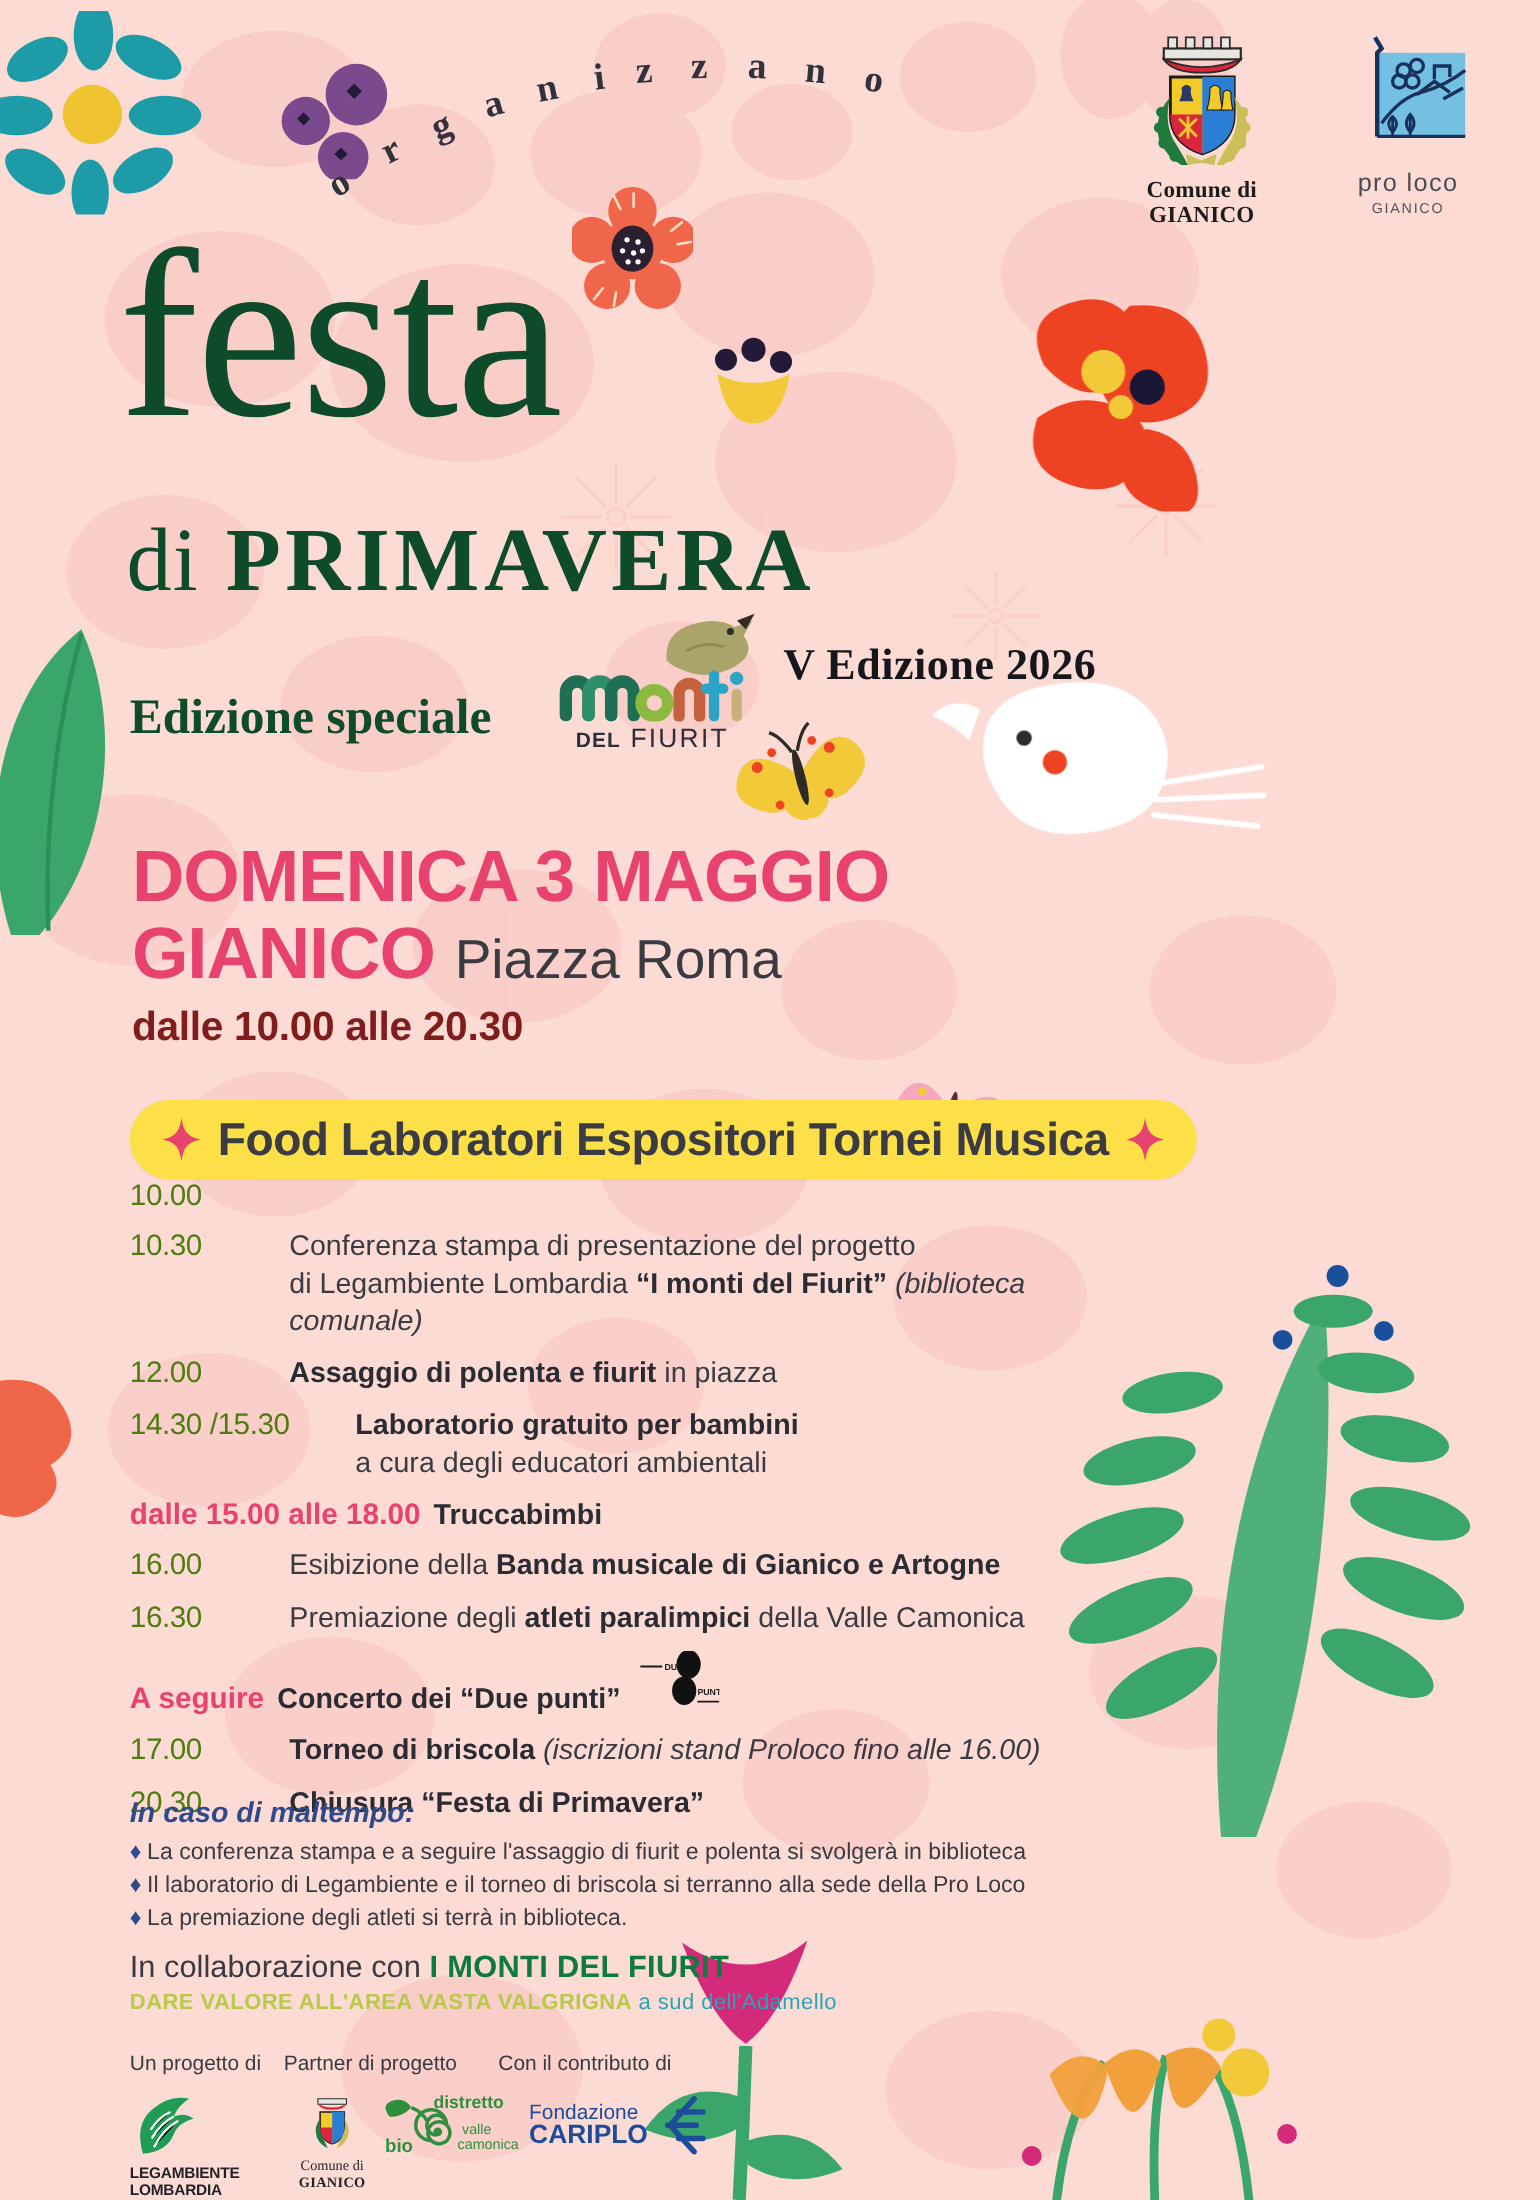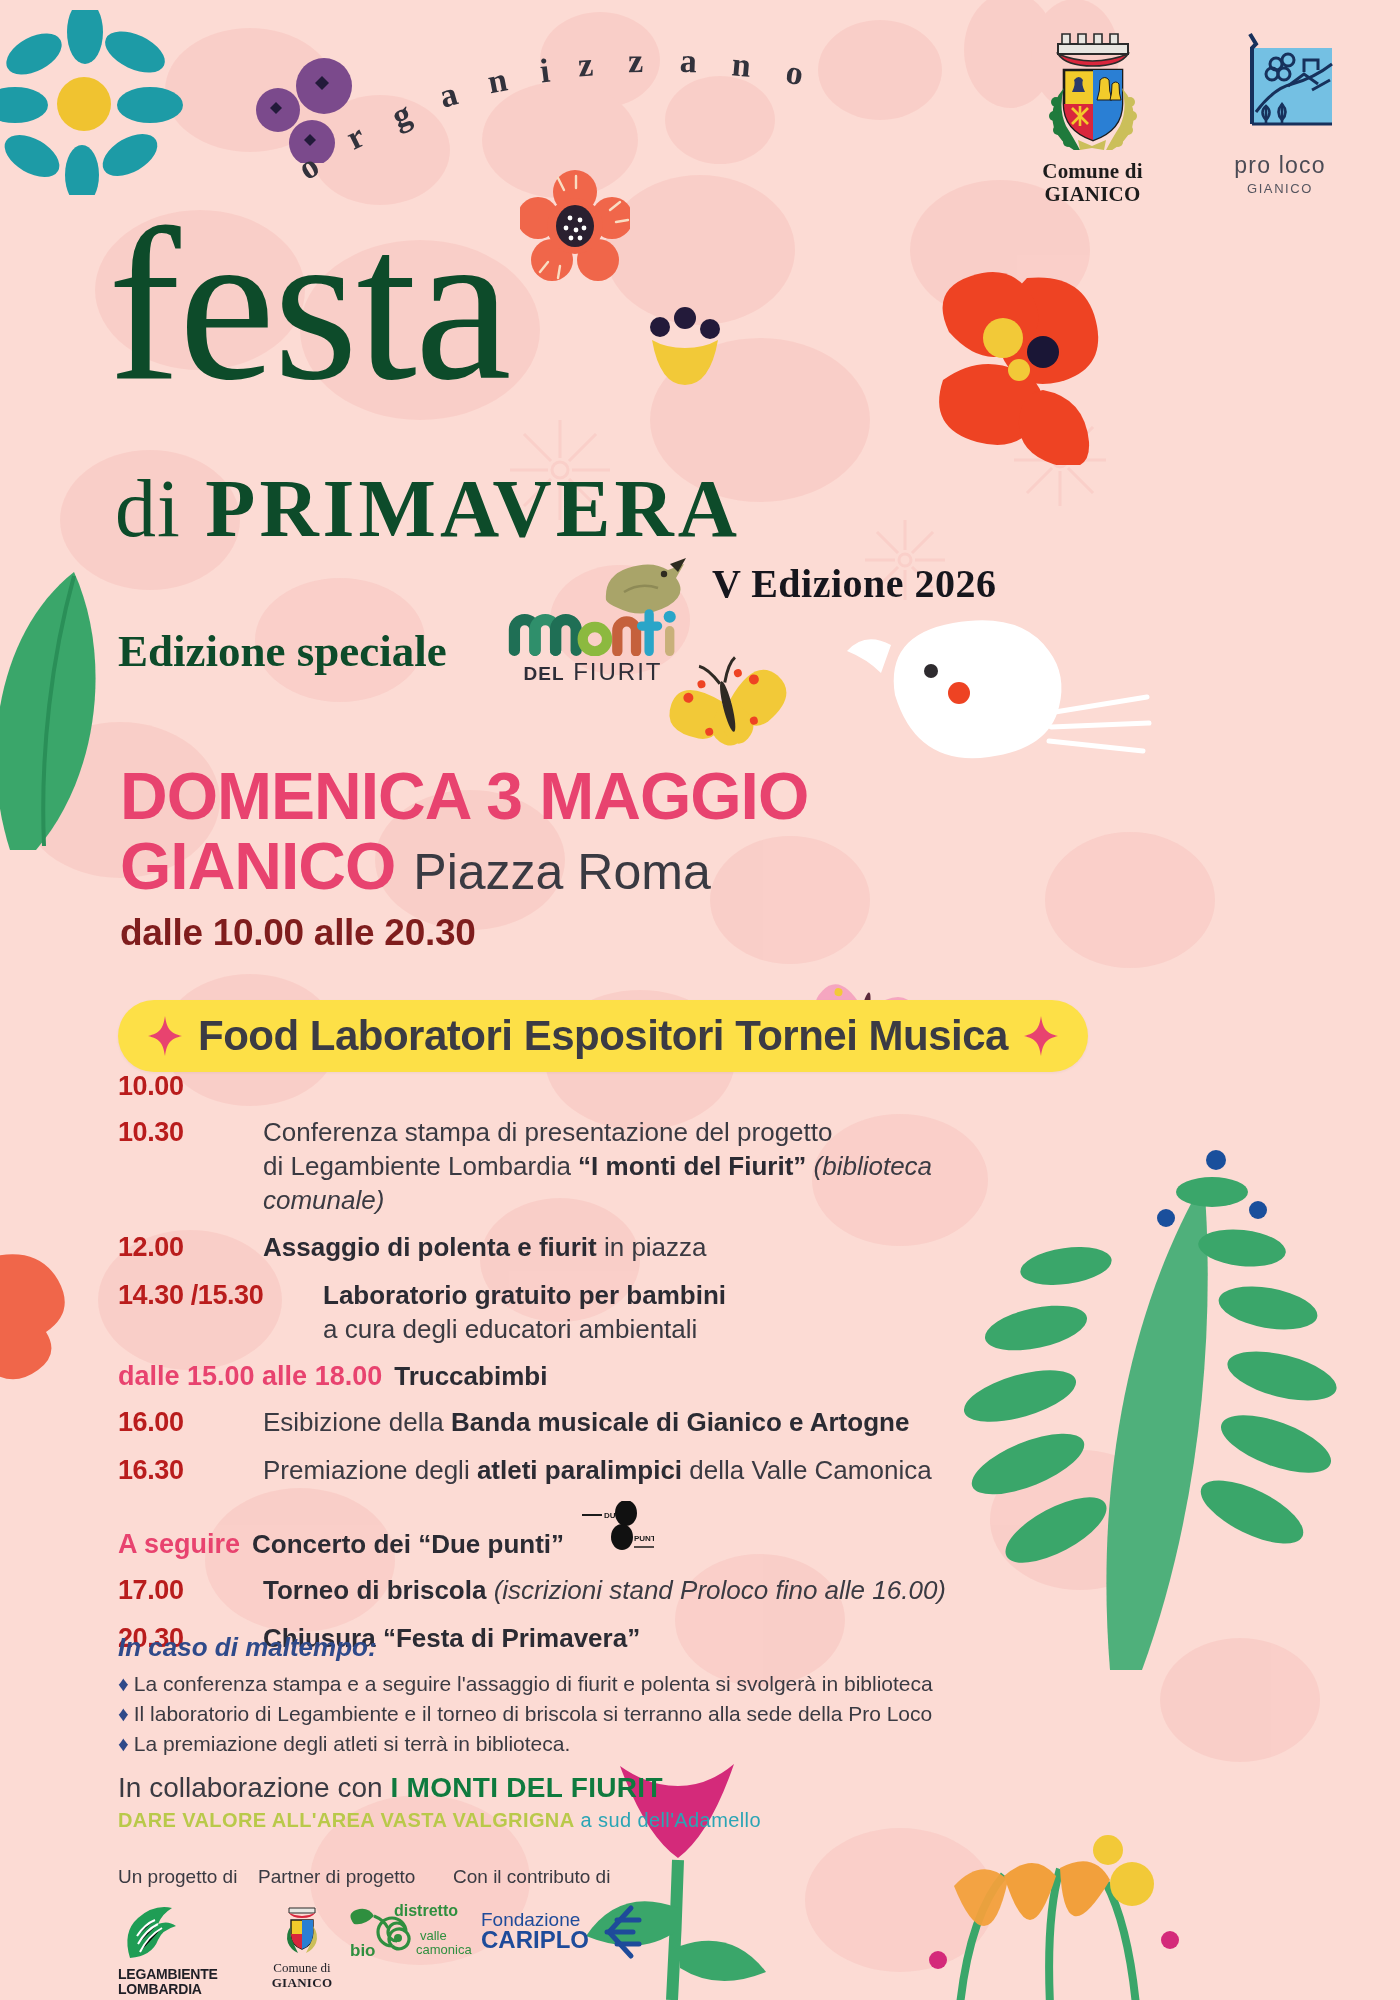--- a/index.html
+++ b/index.html
@@ -48,21 +48,21 @@
     letter-spacing:-2px;
   }
   .diprimavera{
     position:absolute;left:115px;top:462px;
     font-family:"Liberation Serif", serif;
     color:#0d4b2a;font-weight:700;font-size:82px;letter-spacing:4px;
     white-space:nowrap;
   }
   .diprimavera .di{font-weight:400;letter-spacing:1px;}
   .vedizione{
-    position:absolute;left:712px;top:560px;
+    position:absolute;left:712px;top:580px;
     font-family:"Liberation Serif", serif;font-weight:700;
     font-size:40px;color:#16161d;letter-spacing:.5px;
   }
   .edspec{
     position:absolute;left:118px;top:625px;
     font-family:"Liberation Serif", serif;font-weight:700;
     font-size:45px;color:#0d4b2a;
   }
 
   
@@ -95,21 +95,21 @@
     padding:12px 30px;display:flex;align-items:center;gap:16px;
     box-shadow:0 1px 3px rgba(0,0,0,.05);
   }
   .pill-text{font-size:42px;font-weight:700;color:#3b3b44;letter-spacing:-.5px;white-space:nowrap;}
   .spark{flex:0 0 auto;}
 
   
   .schedule{position:absolute;left:118px;top:1070px;width:920px;}
   .row{display:flex;margin-bottom:14px;}
   .time{
-    flex:0 0 145px;font-size:27px;font-weight:700;color:#b91c1c;letter-spacing:-.4px;
+    flex:0 0 145px;font-size:27px;font-weight:400;color:#4d7c0f;letter-spacing:-.4px;
     padding-top:1px;
   }
   .time.wide{flex:0 0 205px;}
   .desc{font-size:26px;color:#3a3a42;line-height:1.30;}
   .desc b{font-weight:700;color:#2b2b33;}
   .desc i{font-style:italic;}
   .hl{background:#ffffff;padding:2px 7px;display:inline-block;font-weight:700;color:#2b2b33;}
   .inline-row{display:flex;align-items:baseline;gap:12px;margin-bottom:14px;}
   .inline-row .t{font-size:27px;font-weight:700;color:#e8436f;white-space:nowrap;}
   .inline-row .d{font-size:26px;color:#2b2b33;font-weight:700;}

